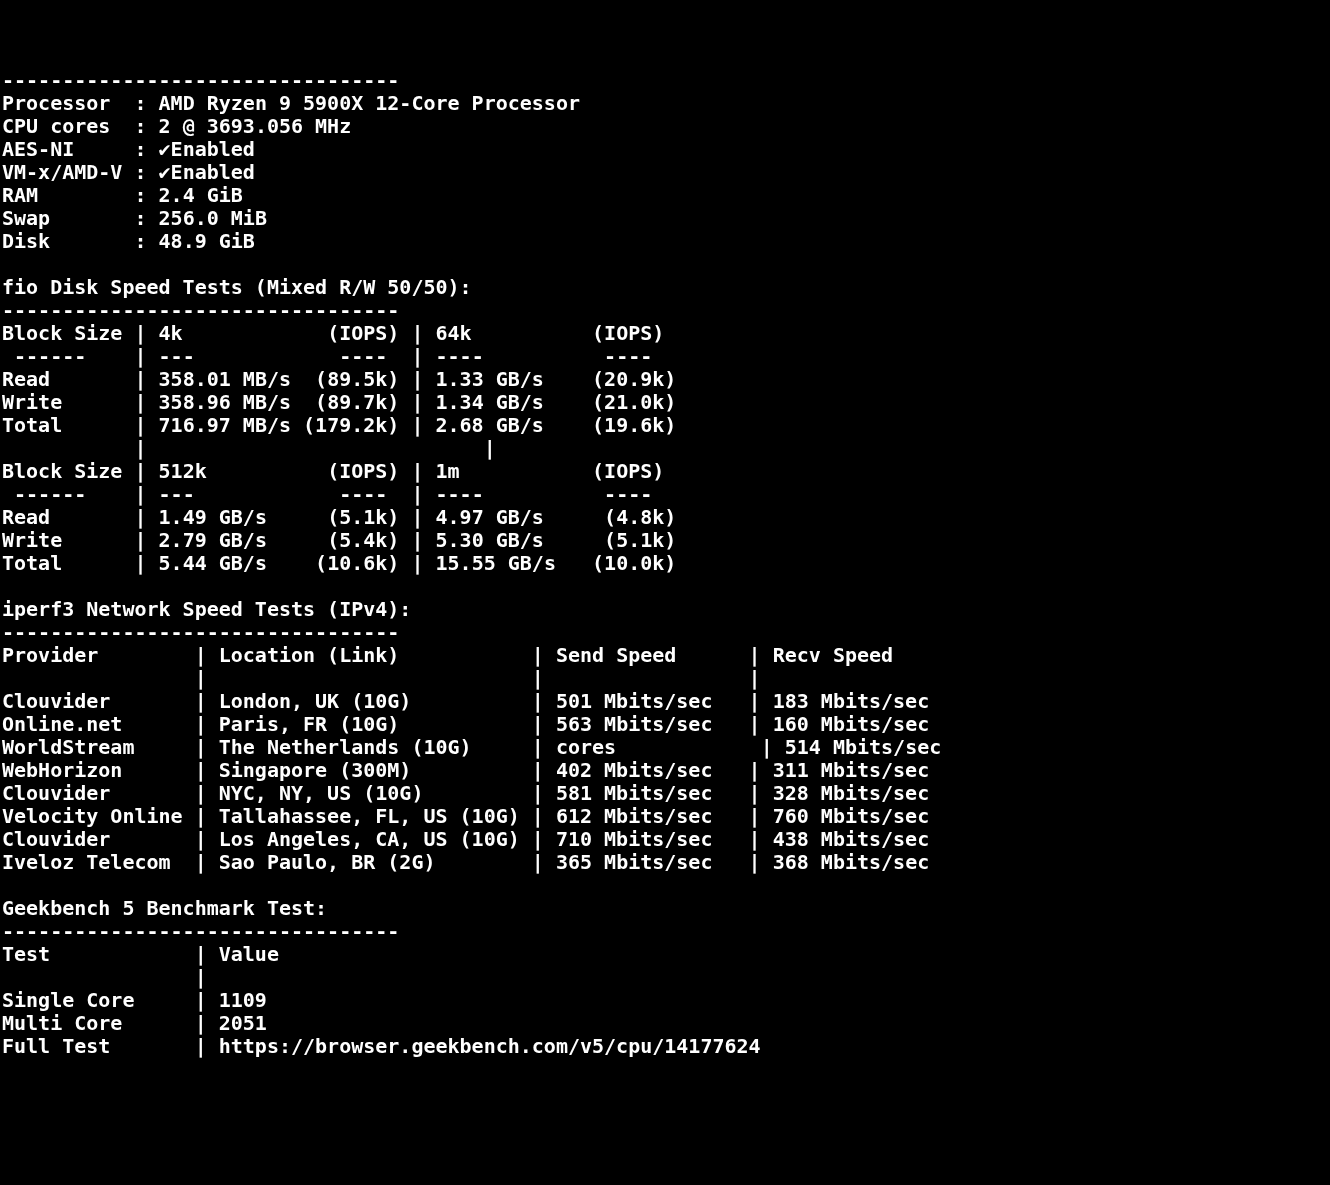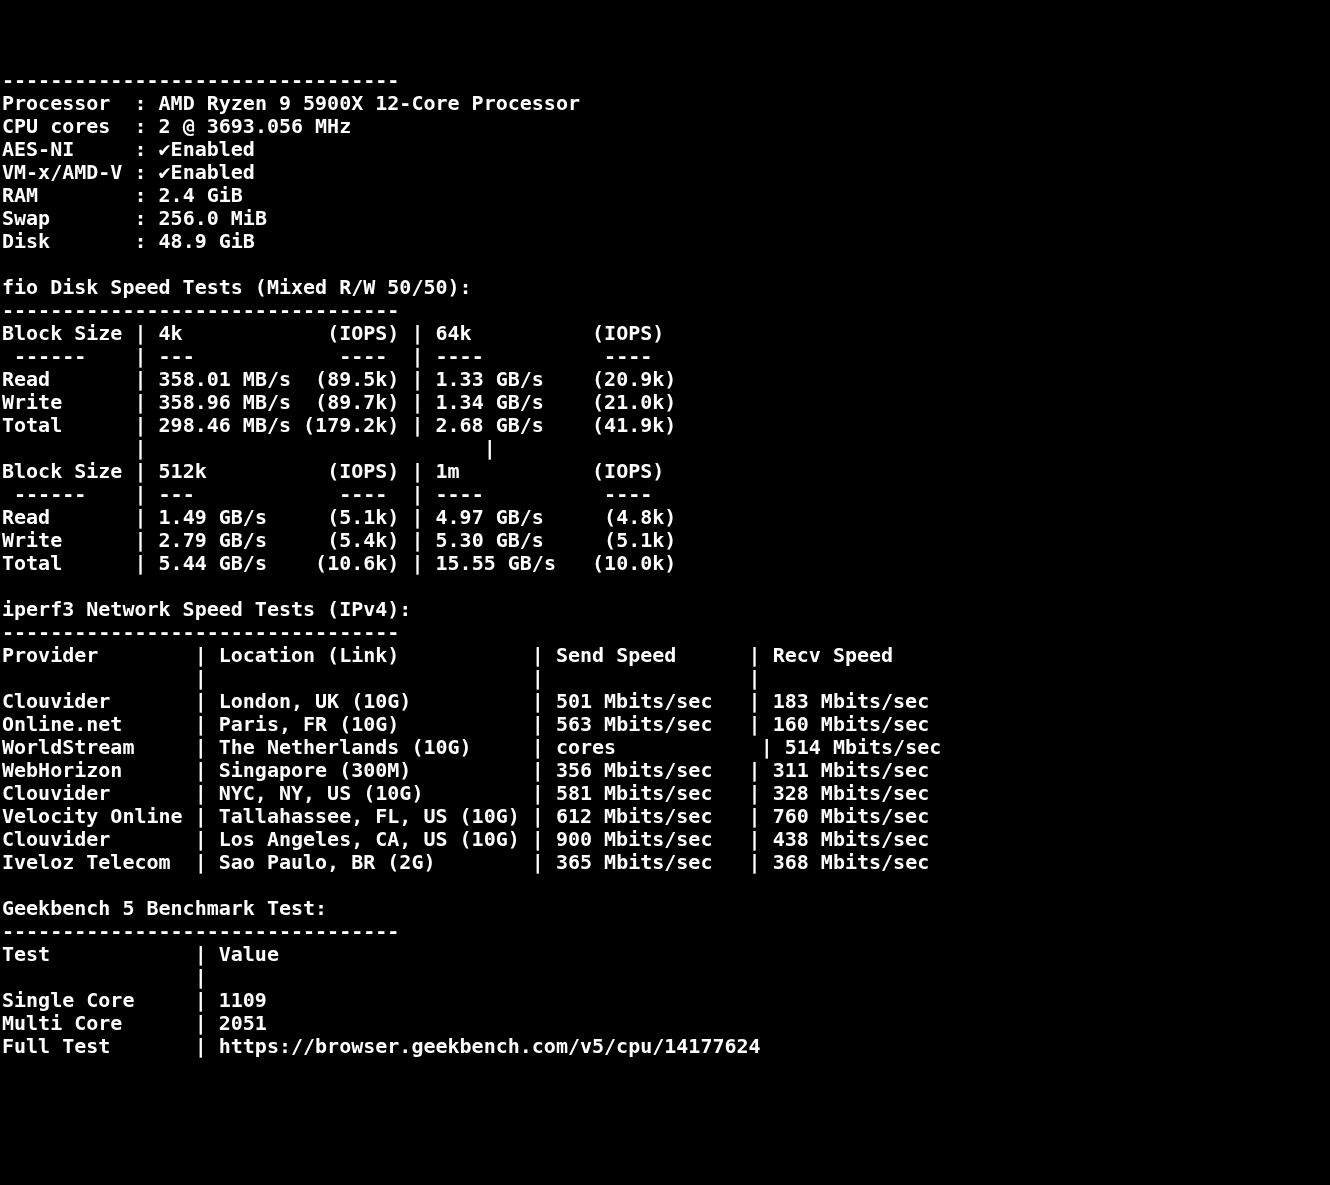--- a/index.html
+++ b/index.html
@@ -27,39 +27,39 @@
 <span>RAM        :</span> <span>2.4 GiB</span>
 <span>Swap       :</span> <span>256.0 MiB</span>
 <span>Disk       :</span> <span>48.9 GiB</span>
 
 <span>fio Disk Speed Tests (Mixed R/W 50/50):</span>
 <span>---------------------------------</span>
 <span>Block Size</span> | <span>4k</span>            <span>(IOPS)</span> | <span>64k</span>          <span>(IOPS)</span>
 <span> ------   </span> | <span>---</span>            <span>---- </span> | <span>----</span>          <span>----</span>
 <span>Read</span>       | <span>358.01 MB/s</span>  <span>(89.5k)</span> | <span>1.33 GB/s</span>    <span>(20.9k)</span>
 <span>Write</span>      | <span>358.96 MB/s</span>  <span>(89.7k)</span> | <span>1.34 GB/s</span>    <span>(21.0k)</span>
-<span>Total</span>      | <span>298.46 MB/s</span> <span>(179.2k)</span> | <span>2.68 GB/s</span>    <span>(41.9k)</span>
+<span>Total</span>      | <span>716.97 MB/s</span> <span>(179.2k)</span> | <span>2.68 GB/s</span>    <span>(19.6k)</span>
            |                            |                           
 <span>Block Size</span> | <span>512k</span>          <span>(IOPS)</span> | <span>1m</span>           <span>(IOPS)</span>
 <span> ------   </span> | <span>---</span>            <span>---- </span> | <span>----</span>          <span>----</span>
 <span>Read</span>       | <span>1.49 GB/s</span>     <span>(5.1k)</span> | <span>4.97 GB/s</span>     <span>(4.8k)</span>
 <span>Write</span>      | <span>2.79 GB/s</span>     <span>(5.4k)</span> | <span>5.30 GB/s</span>     <span>(5.1k)</span>
 <span>Total</span>      | <span>5.44 GB/s</span>    <span>(10.6k)</span> | <span>15.55 GB/s</span>   <span>(10.0k)</span>
 
 <span>iperf3 Network Speed Tests (IPv4):</span>
 <span>---------------------------------</span>
 <span>Provider</span>        | <span>Location (Link)</span>           | <span>Send Speed</span>      | <span>Recv Speed</span>     
                 |                           |                 |                
 <span>Clouvider</span>       | <span>London, UK (10G)</span>          | <span>501 Mbits/sec</span>   | <span>183 Mbits/sec</span>  
 <span>Online.net</span>      | <span>Paris, FR (10G)</span>           | <span>563 Mbits/sec</span>   | <span>160 Mbits/sec</span>  
 <span>WorldStream</span>     | <span>The Netherlands (10G)</span>     | <span>cores</span>            | <span>514 Mbits/sec</span>  
-<span>WebHorizon</span>      | <span>Singapore (300M)</span>          | <span>356 Mbits/sec</span>   | <span>311 Mbits/sec</span>  
+<span>WebHorizon</span>      | <span>Singapore (300M)</span>          | <span>402 Mbits/sec</span>   | <span>311 Mbits/sec</span>  
 <span>Clouvider</span>       | <span>NYC, NY, US (10G)</span>         | <span>581 Mbits/sec</span>   | <span>328 Mbits/sec</span>  
 <span>Velocity Online</span> | <span>Tallahassee, FL, US (10G)</span> | <span>612 Mbits/sec</span>   | <span>760 Mbits/sec</span>  
-<span>Clouvider</span>       | <span>Los Angeles, CA, US (10G)</span> | <span>900 Mbits/sec</span>   | <span>438 Mbits/sec</span>  
+<span>Clouvider</span>       | <span>Los Angeles, CA, US (10G)</span> | <span>710 Mbits/sec</span>   | <span>438 Mbits/sec</span>  
 <span>Iveloz Telecom</span>  | <span>Sao Paulo, BR (2G)</span>        | <span>365 Mbits/sec</span>   | <span>368 Mbits/sec</span>  
 
 <span>Geekbench 5 Benchmark Test:</span>
 <span>---------------------------------</span>
 <span>Test</span>            | <span>Value</span>                         
                 |                               
 <span>Single Core</span>     | <span>1109</span>                          
 <span>Multi Core</span>      | <span>2051</span>                          
 <span>Full Test</span>       | <span>https://browser.geekbench.com/v5/cpu/14177624</span>
 

